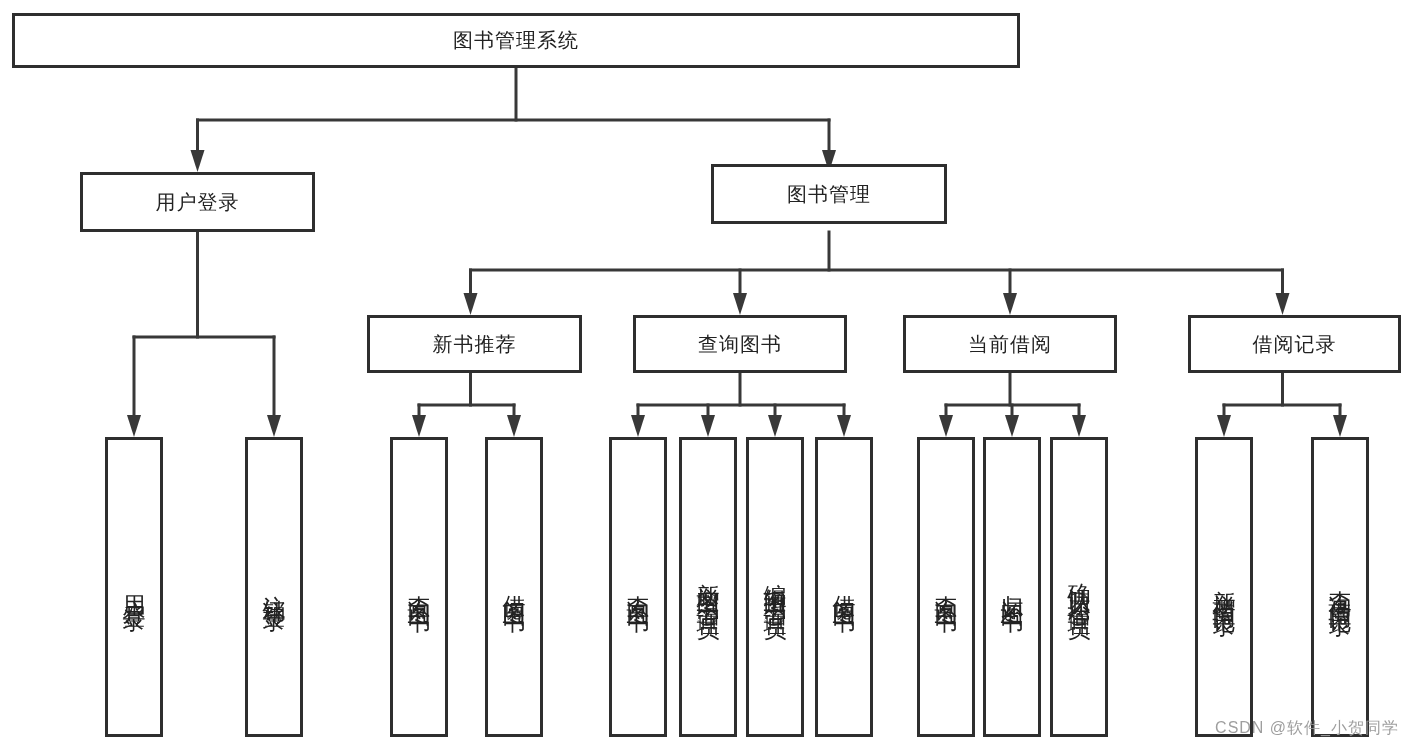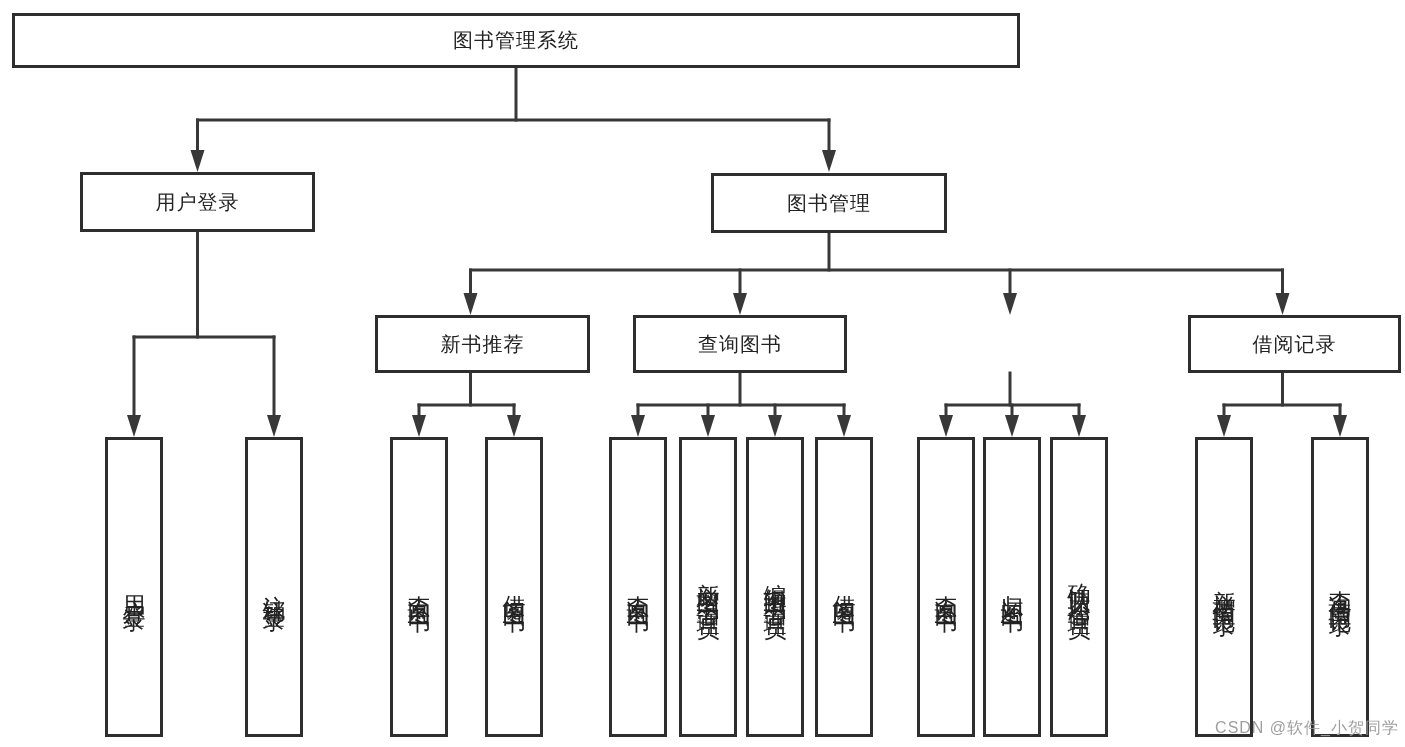--- a/index.html
+++ b/index.html
@@ -115,24 +115,25 @@
       <polygon points="1005,415 1019,415 1012,437"></polygon>
       <polygon points="1072,415 1086,415 1079,437"></polygon>
       <polygon points="1217,415 1231,415 1224,437"></polygon>
       <polygon points="1333,415 1347,415 1340,437"></polygon>
     </g>
   </svg>
 
   <div class="node root" style="left:12px;top:13px;width:1008px;height:55px;">图书管理系统</div>
 
   <div class="node" style="left:80px;top:172px;width:235px;height:60px;">用户登录</div>
-  <div class="node" style="left:711px;top:173px;width:236px;height:60px;">图书管理</div>
+  <div class="node" style="left:711px;top:164px;width:236px;height:60px;">图书管理</div>
 
-  <div class="node" style="left:375px;top:315px;width:215px;height:58px;">新书推荐</div>
+  <div class="node" style="left:367px;top:315px;width:215px;height:58px;">新书推荐</div>
   <div class="node" style="left:633px;top:315px;width:214px;height:58px;">查询图书</div>
+  <div class="node" style="left:903px;top:315px;width:214px;height:58px;">当前借阅</div>
   <div class="node" style="left:1176px;top:315px;width:213px;height:58px;margin-left:12px;">借阅记录</div>
 
   <div class="node leaf" style="left:105px;top:437px;width:58px;height:300px;">用户登录</div>
   <div class="node leaf" style="left:245px;top:437px;width:58px;height:300px;">注销登录</div>
 
   <div class="node leaf" style="left:390px;top:437px;width:58px;height:300px;">查询图书</div>
   <div class="node leaf" style="left:485px;top:437px;width:58px;height:300px;">借阅图书</div>
 
   <div class="node leaf" style="left:609px;top:437px;width:58px;height:300px;">查询图书</div>
   <div class="node leaf" style="left:679px;top:437px;width:58px;height:300px;">新增图书（管理员）</div>

